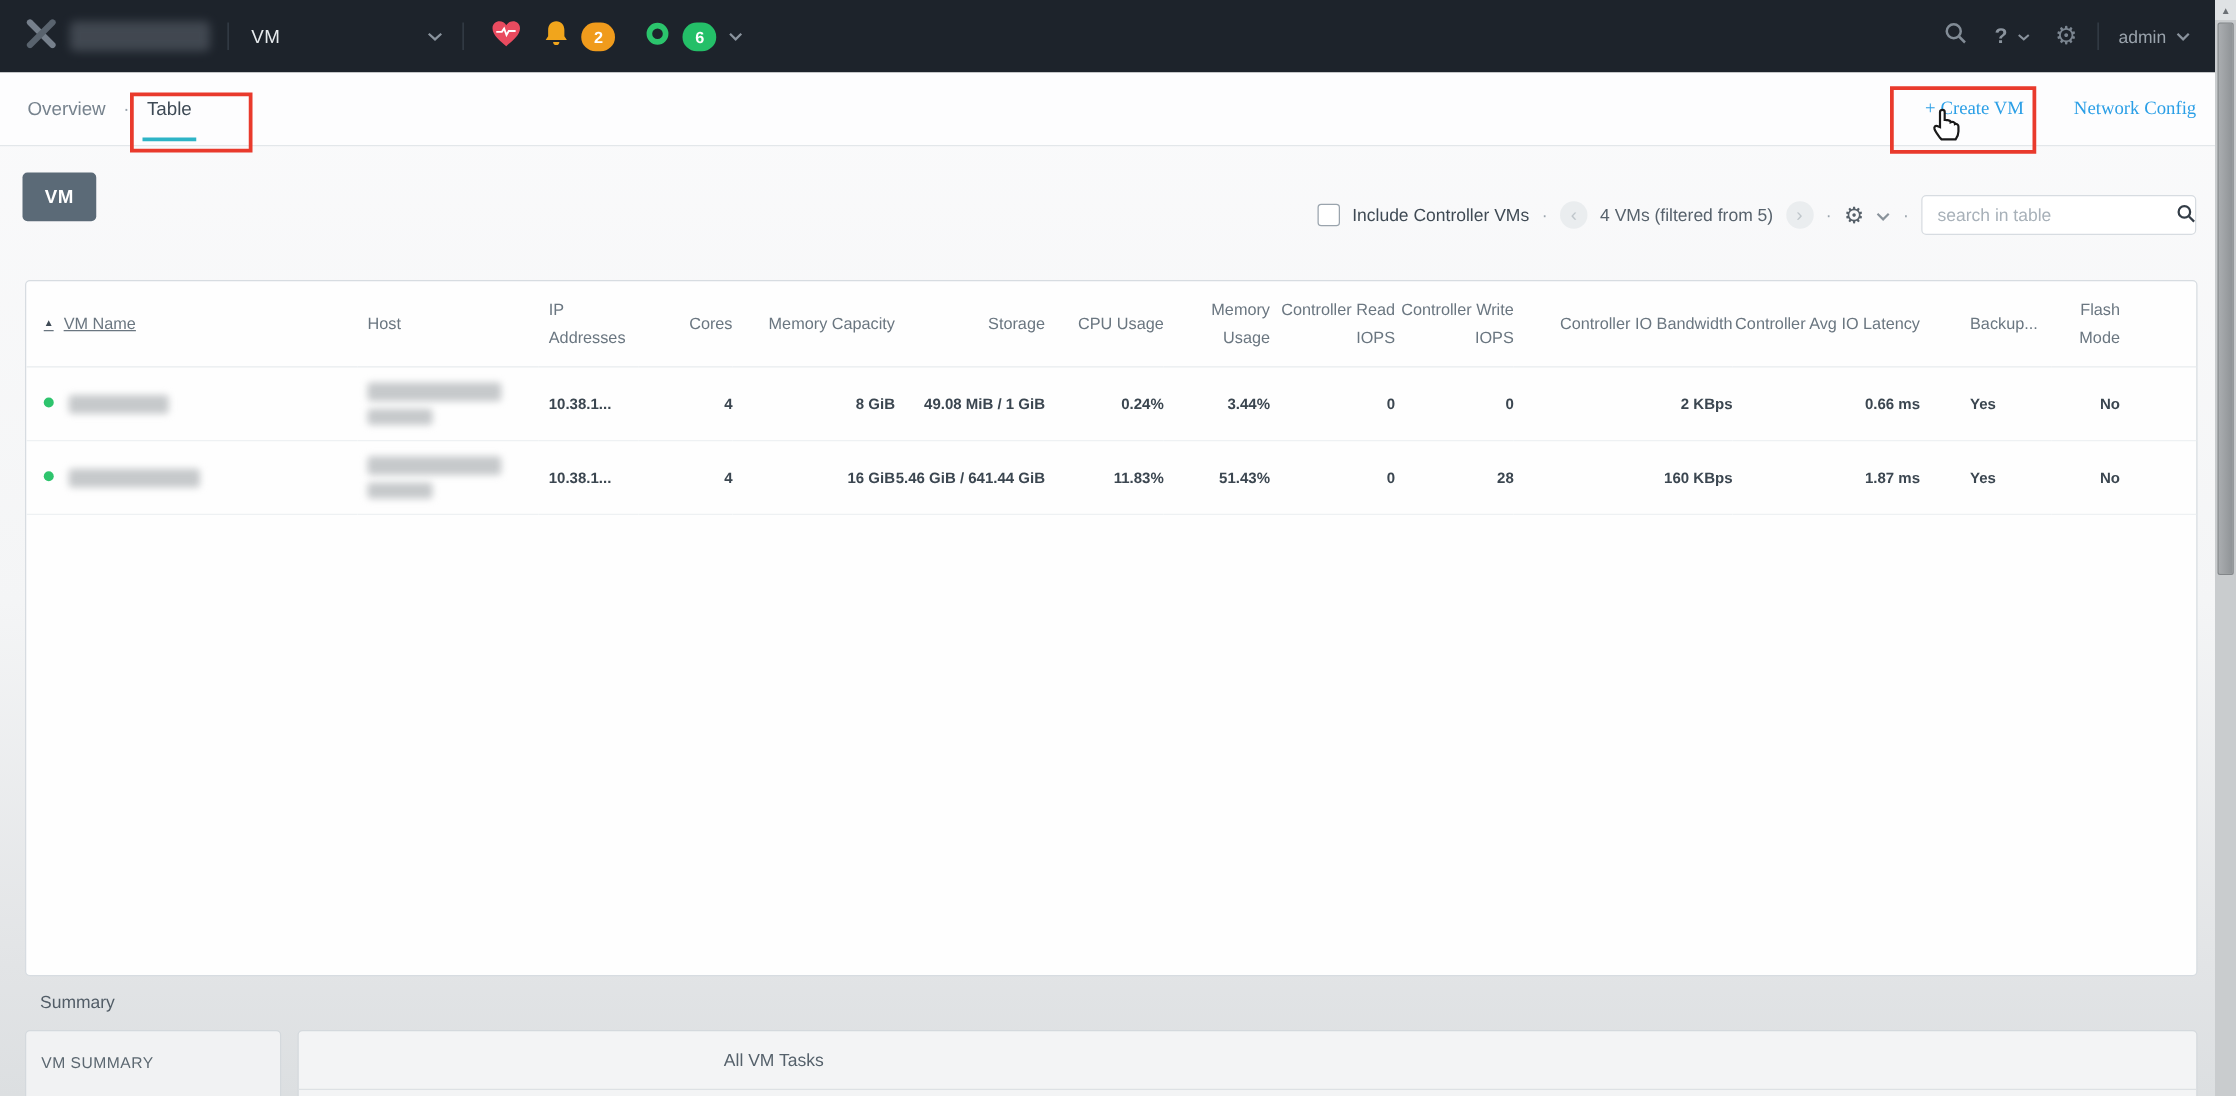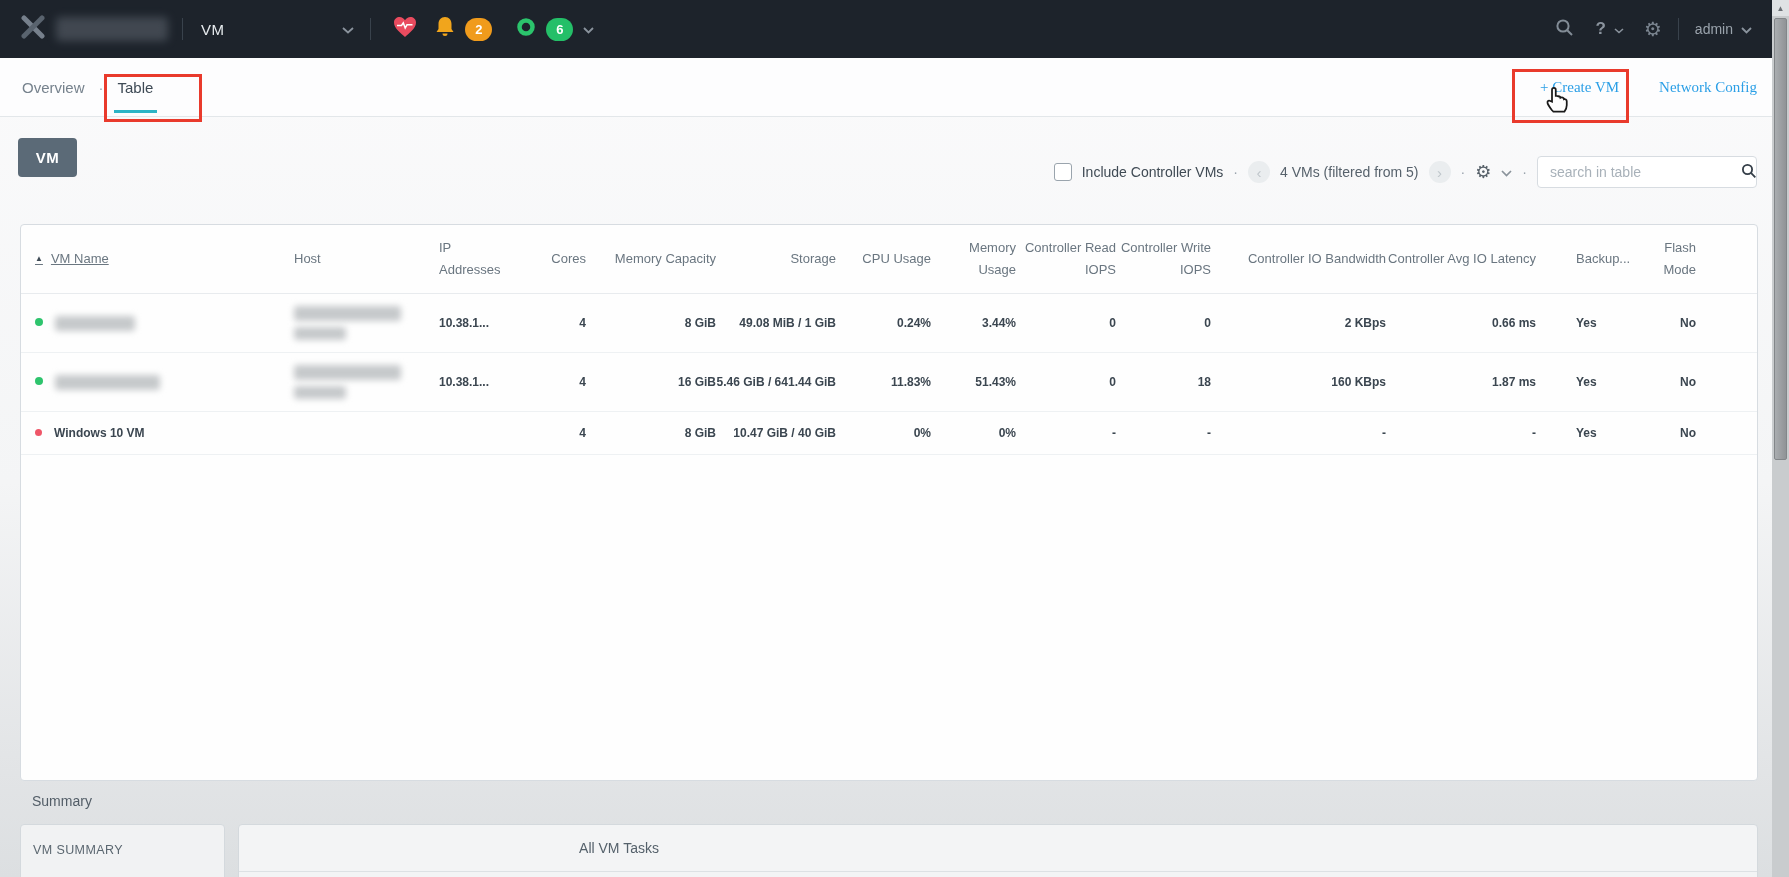--- a/index.html
+++ b/index.html
@@ -283,44 +283,27 @@
                 <span class="blur-blob l2"></span>
               </span>
             </td>
             <td class="al-left pad">10.38.1...</td>
             <td class="al-right">4</td>
             <td class="al-right">16 GiB</td>
             <td class="al-right">5.46 GiB / 641.44 GiB</td>
             <td class="al-right">11.83%</td>
             <td class="al-right">51.43%</td>
             <td class="al-right">0</td>
-            <td class="al-right">18</td>
+            <td class="al-right">28</td>
             <td class="al-right">160 KBps</td>
             <td class="al-right">1.87 ms</td>
             <td class="al-left backup-col">Yes</td>
             <td class="al-right">No</td>
             <td></td>
           </tr>
-          <tr>
-            <td class="al-left name-cell"><span class="dot off"></span><span>Windows 10 VM</span></td>
-            <td class="al-left pad"></td>
-            <td class="al-left pad"></td>
-            <td class="al-right">4</td>
-            <td class="al-right">8 GiB</td>
-            <td class="al-right">10.47 GiB / 40 GiB</td>
-            <td class="al-right">0%</td>
-            <td class="al-right">0%</td>
-            <td class="al-right">-</td>
-            <td class="al-right">-</td>
-            <td class="al-right">-</td>
-            <td class="al-right">-</td>
-            <td class="al-left backup-col">Yes</td>
-            <td class="al-right">No</td>
-            <td></td>
-          </tr>
         </tbody>
     </table>
   </div>
 
   <div class="summary-label">Summary</div>
 
   <div class="vm-summary-card">
     <div class="lbl">VM SUMMARY</div>
   </div>
 

